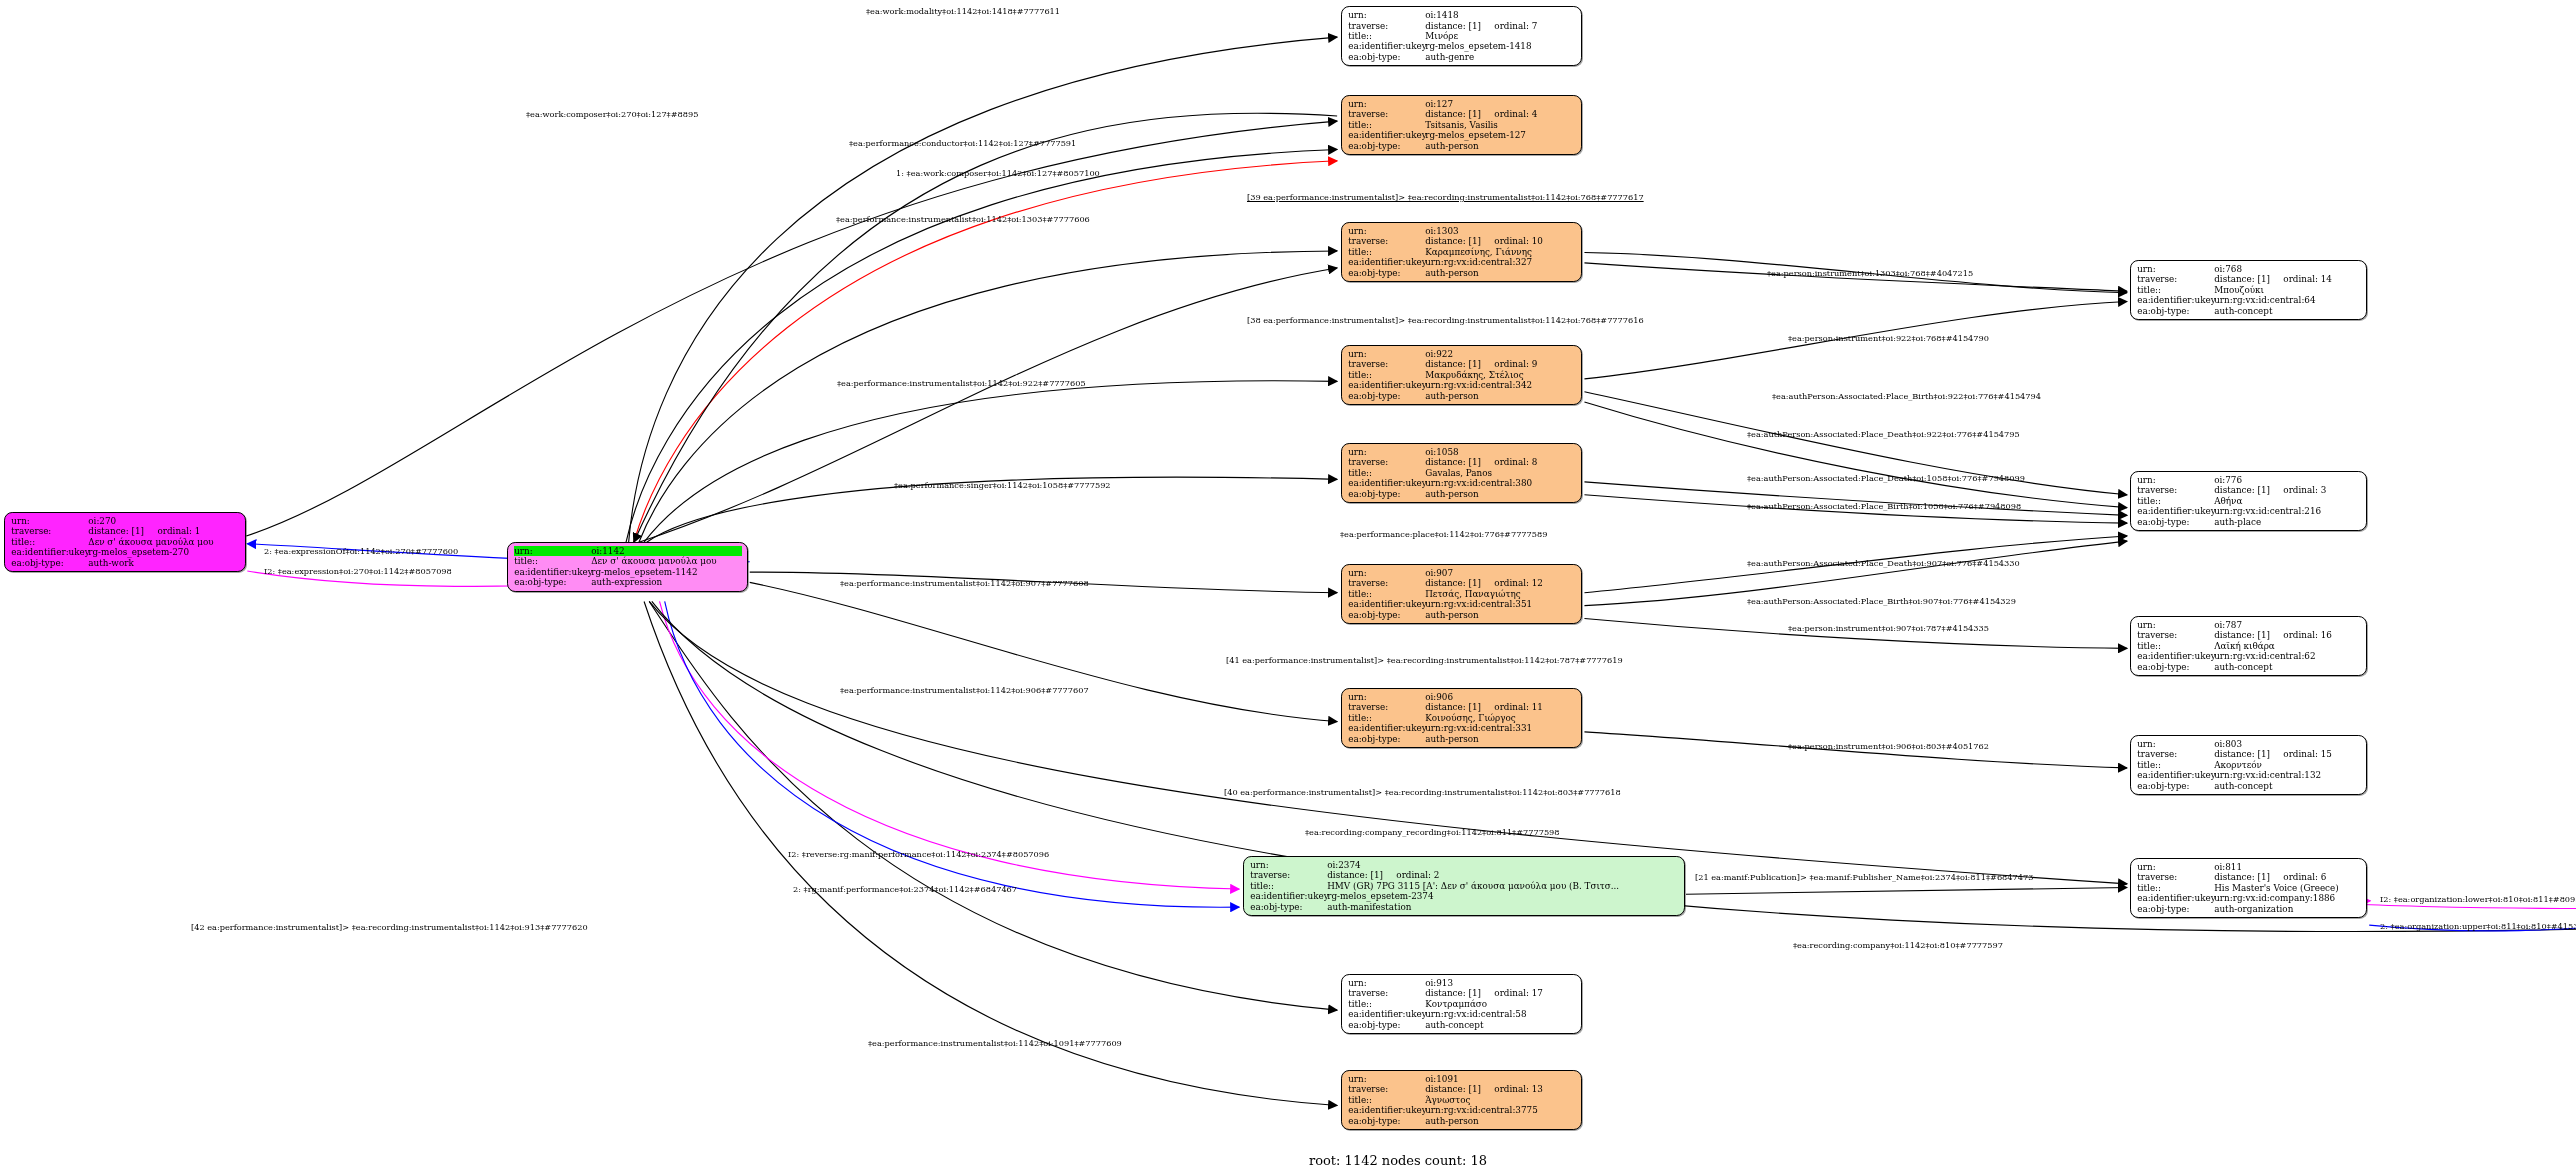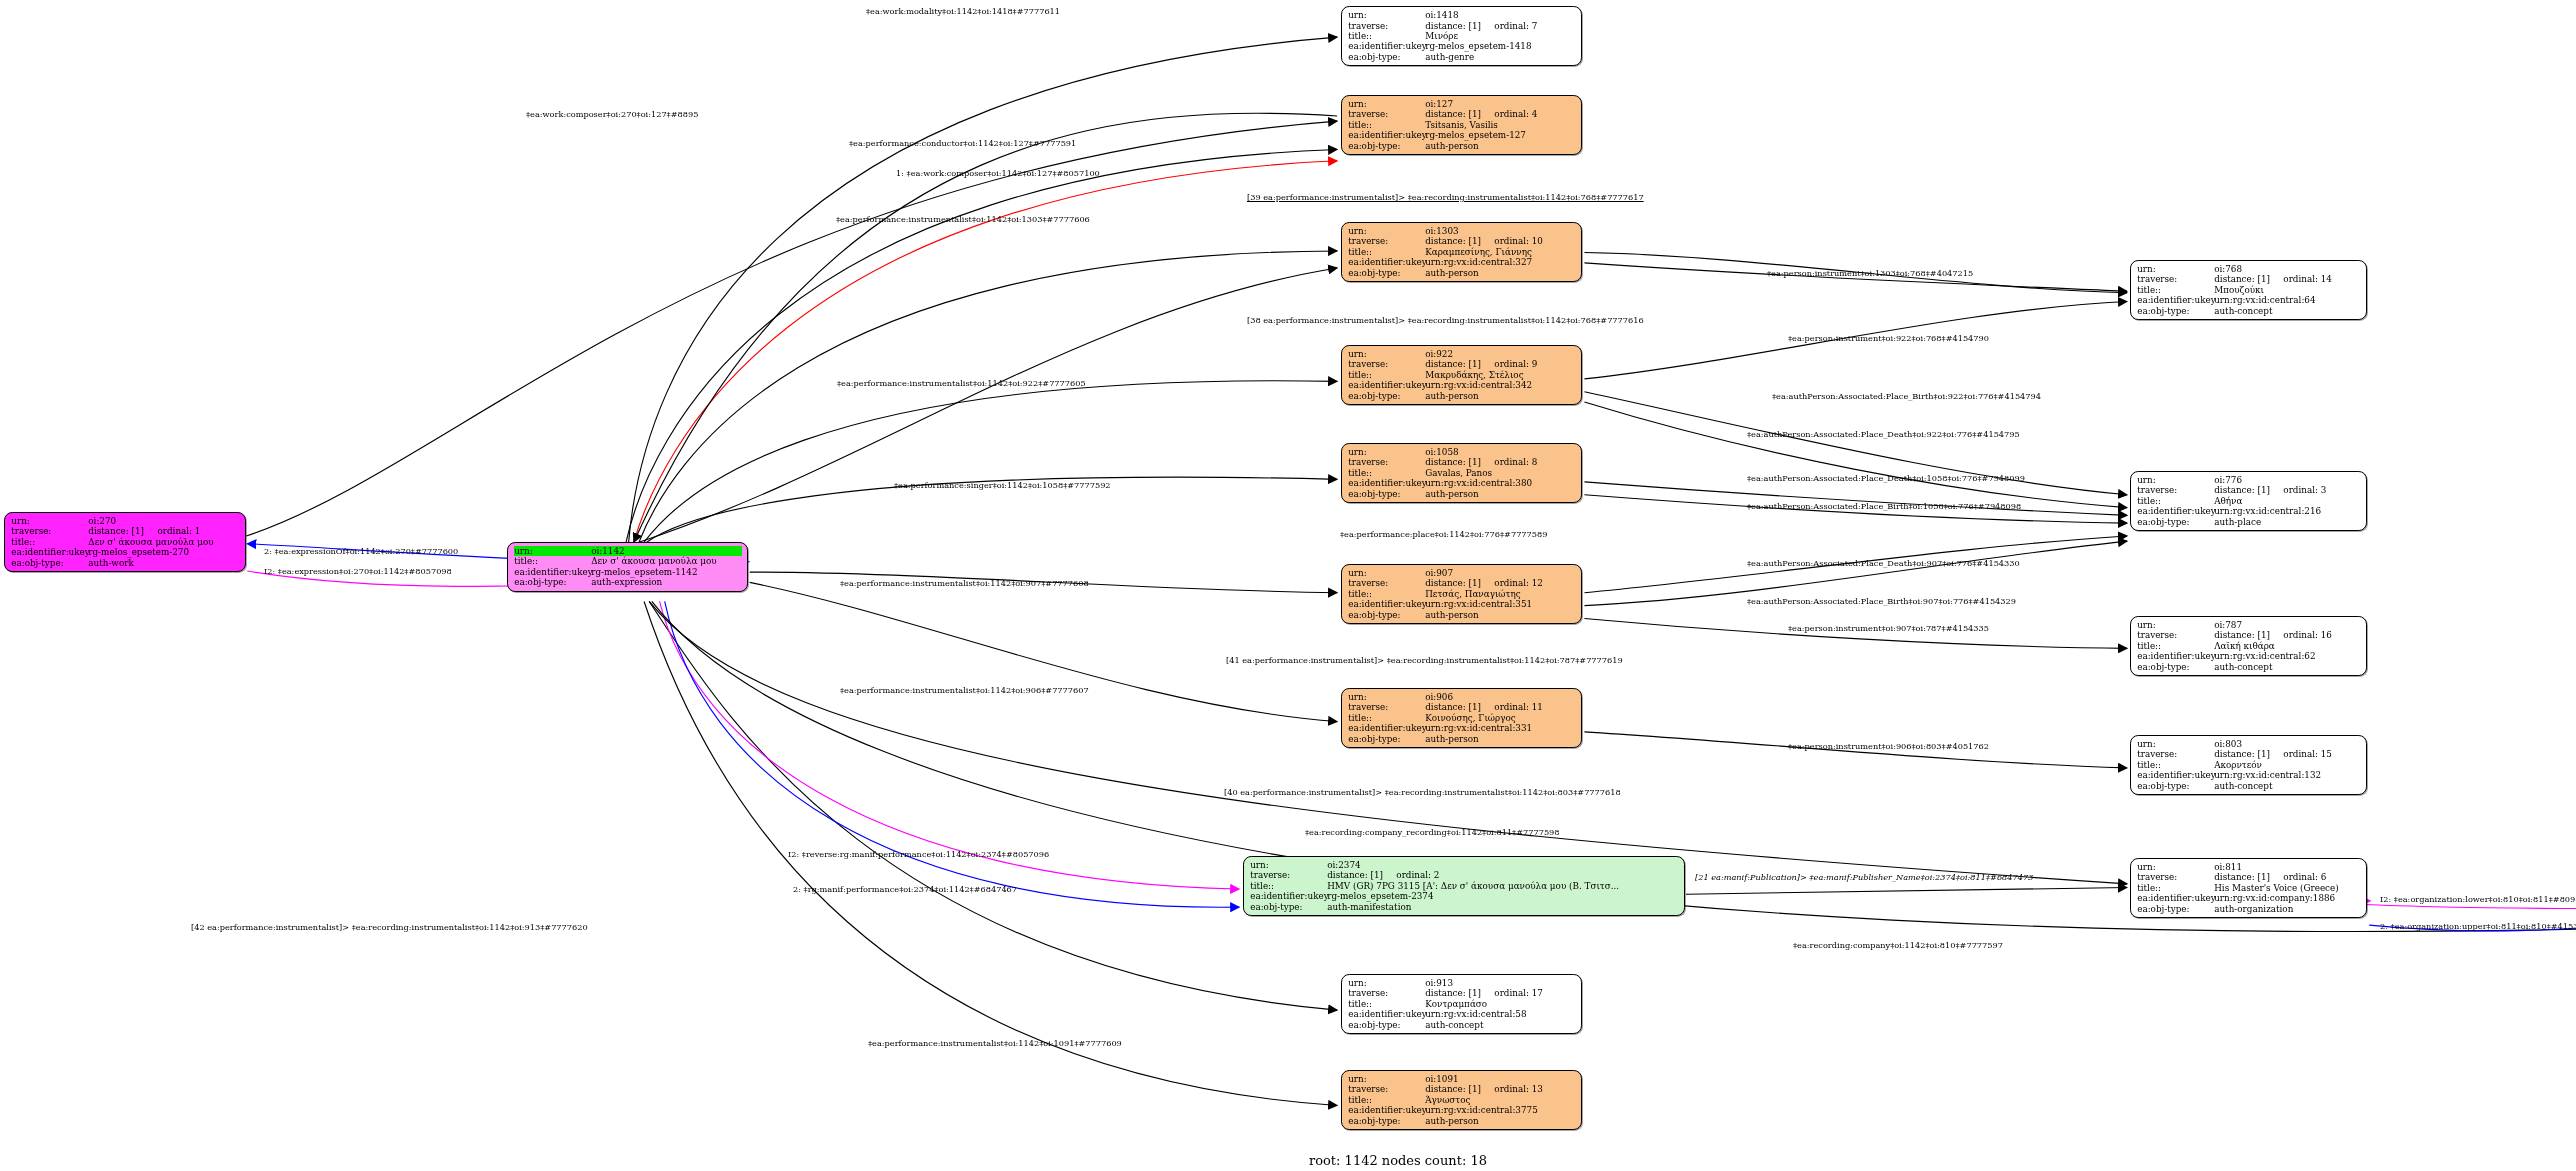--- a/index.html
+++ b/index.html
@@ -506,21 +506,21 @@
       <div class="elabel" style="left: 264px; top: 566px;">I2: ‡ea:expression‡oi:270‡oi:1142‡#8057098</div>
       <div class="elabel" style="left: 1747px; top: 596px;">‡ea:authPerson:Associated:Place_Birth‡oi:907‡oi:776‡#4154329</div>
       <div class="elabel" style="left: 1788px; top: 623px;">‡ea:person:instrument‡oi:907‡oi:787‡#4154335</div>
       <div class="elabel" style="left: 1226px; top: 655px;">[41 ea:performance:instrumentalist]&gt; ‡ea:recording:instrumentalist‡oi:1142‡oi:787‡#7777619</div>
       <div class="elabel" style="left: 840px; top: 685px;">‡ea:performance:instrumentalist‡oi:1142‡oi:906‡#7777607</div>
       <div class="elabel" style="left: 1788px; top: 741px;">‡ea:person:instrument‡oi:906‡oi:803‡#4051762</div>
       <div class="elabel" style="left: 1224px; top: 787px;">[40 ea:performance:instrumentalist]&gt; ‡ea:recording:instrumentalist‡oi:1142‡oi:803‡#7777618</div>
       <div class="elabel" style="left: 1305px; top: 827px;">‡ea:recording:company_recording‡oi:1142‡oi:811‡#7777598</div>
       <div class="elabel" style="left: 788px; top: 849px;">I2: ‡reverse:rg:manif:performance‡oi:1142‡oi:2374‡#8057096</div>
       <div class="elabel" style="left: 793px; top: 884px;">2: ‡rg:manif:performance‡oi:2374‡oi:1142‡#6847467</div>
-      <div class="elabel" style="left: 1695px; top: 872px; font-style: italic;">[21 ea:manif:Publication]&gt; ‡ea:manif:Publisher_Name‡oi:2374‡oi:811‡#6847473</div>
+      <div class="elabel" style="left: 1695px; top: 872px;">[21 ea:manif:Publication]&gt; ‡ea:manif:Publisher_Name‡oi:2374‡oi:811‡#6847473</div>
       <div class="elabel" style="left: 2380px; top: 894px;">I2: ‡ea:organization:lower‡oi:810‡oi:811‡#8095295</div>
       <div class="elabel" style="left: 2380px; top: 921px;">2: ‡ea:organization:upper‡oi:811‡oi:810‡#4153897</div>
       <div class="elabel" style="left: 1793px; top: 940px;">‡ea:recording:company‡oi:1142‡oi:810‡#7777597</div>
       <div class="elabel" style="left: 191px; top: 922px;">[42 ea:performance:instrumentalist]&gt; ‡ea:recording:instrumentalist‡oi:1142‡oi:913‡#7777620</div>
       <div class="elabel" style="left: 840px; top: 1038px; margin-left: 28px;">‡ea:performance:instrumentalist‡oi:1142‡oi:1091‡#7777609</div>
     </div>
 
   <div class="footer" style="left:1309px;top:1153px;">root: 1142 nodes count: 18</div>
 </div>
 

